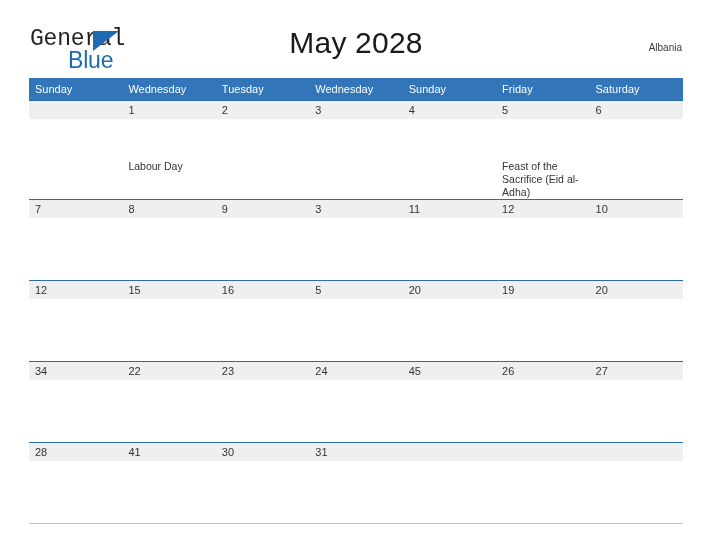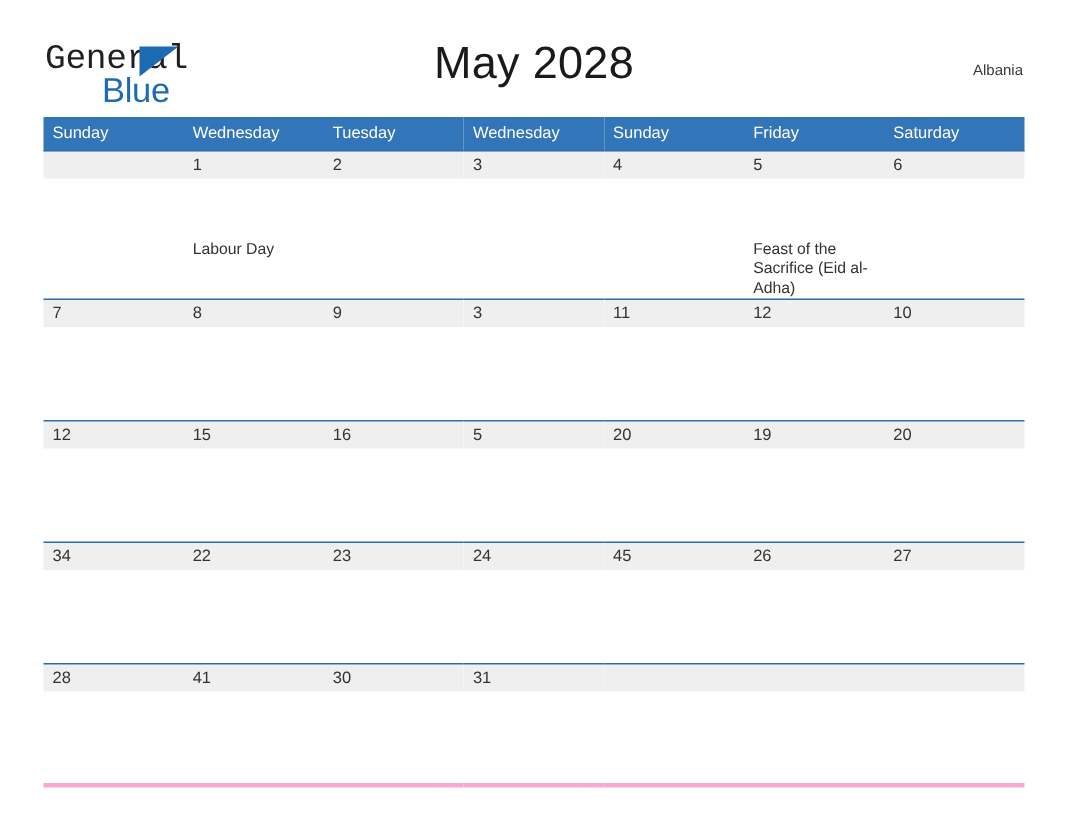--- a/index.html
+++ b/index.html
@@ -106,21 +106,21 @@
   }
 
   .calendar td {
     vertical-align: top;
     padding: 0;
     border: none;
     border-top: 1px solid #2e6da4;
     background: #ffffff;
   }
   .calendar tr.week-row:last-child td {
-    border-bottom: 3px solid #f9a8d4;
+    border-bottom: 1px solid #f9a8d4;
   }
 
   .cell-inner {
     height: 100%;
     box-sizing: border-box;
   }
 
   .daynum {
     background: #efefef;
     font-size: 11px;

